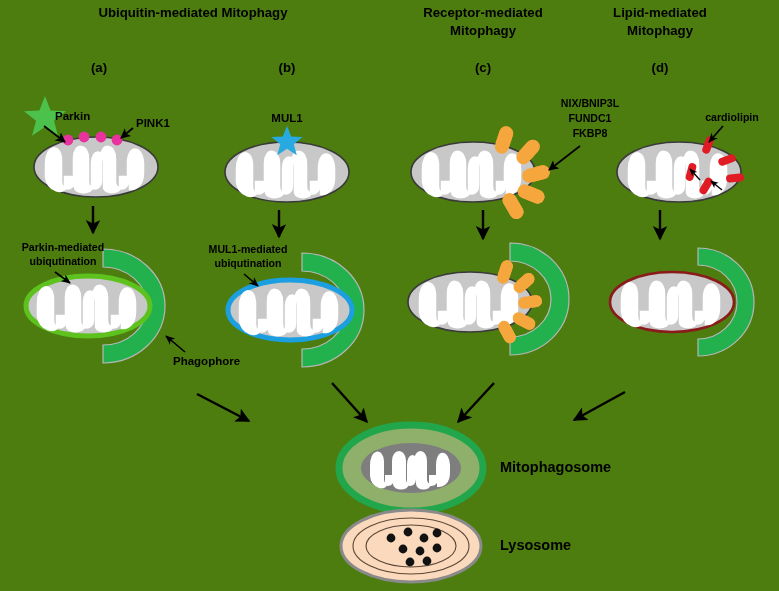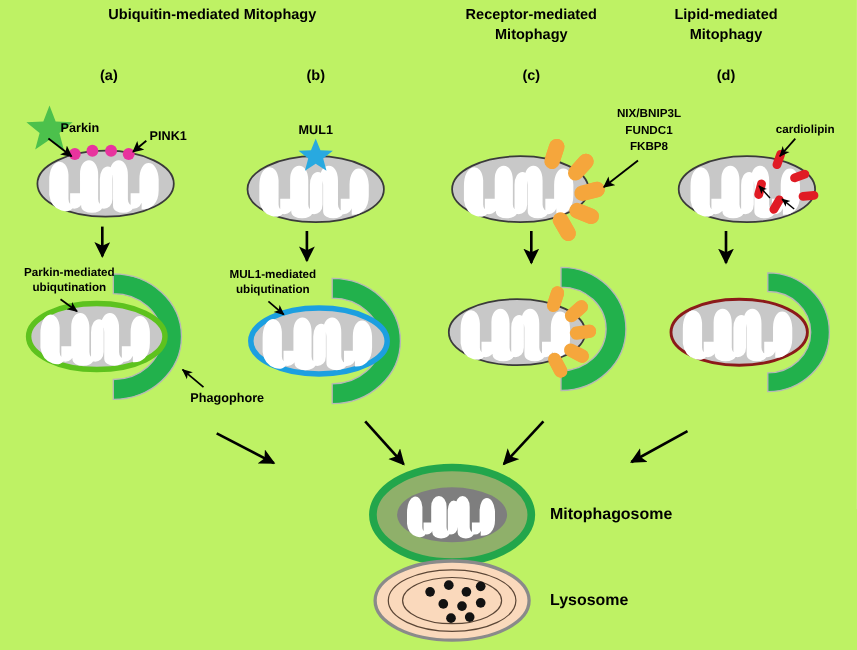--- a/index.html
+++ b/index.html
@@ -1,18 +1,18 @@
 <!DOCTYPE html>
 <html><head>
 <meta charset="utf-8">
 <style>
   html,body{margin:0;padding:0;background:#ffffff;}
   body{width:779px;height:591px;overflow:hidden;
        font-family:"Liberation Sans","DejaVu Sans",sans-serif;color:#000;}
-  #stage{position:relative;width:779px;height:591px;background:#bef264;}
+  #stage{position:relative;width:779px;height:591px;background:#4d7c0f;}
   svg#fig{position:absolute;left:0;top:0;width:779px;height:591px;display:block;}
   .ttl{font-weight:bold;font-size:13.2px;}
   .pnl{font-weight:bold;font-size:13.2px;}
   .lbl{font-weight:bold;font-size:11.5px;}
   .lbl-s{font-weight:bold;font-size:10.6px;}
   .big{font-weight:bold;font-size:14.5px;}
   text{dominant-baseline:middle;}
 </style>
 </head>
 <body>

